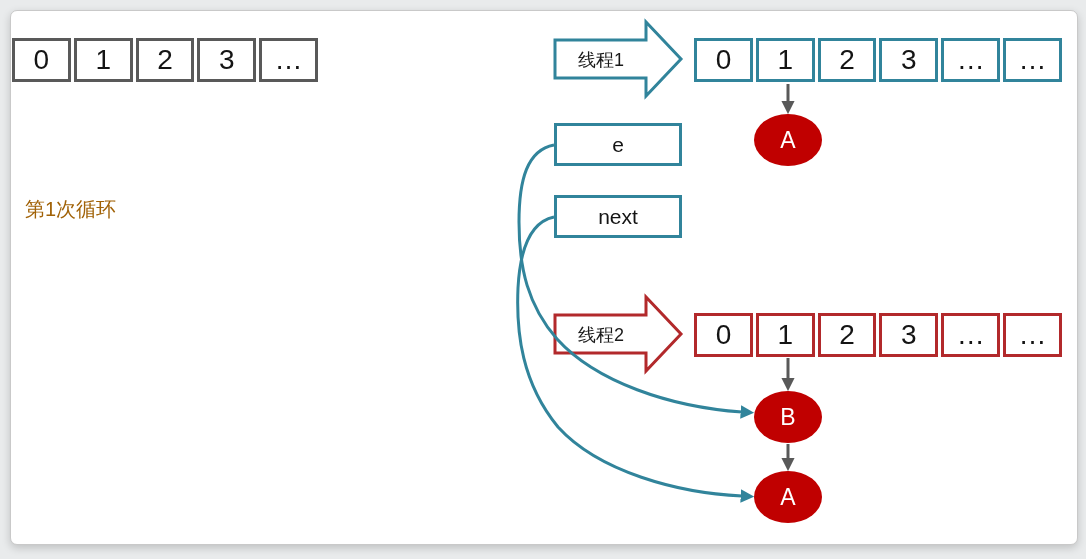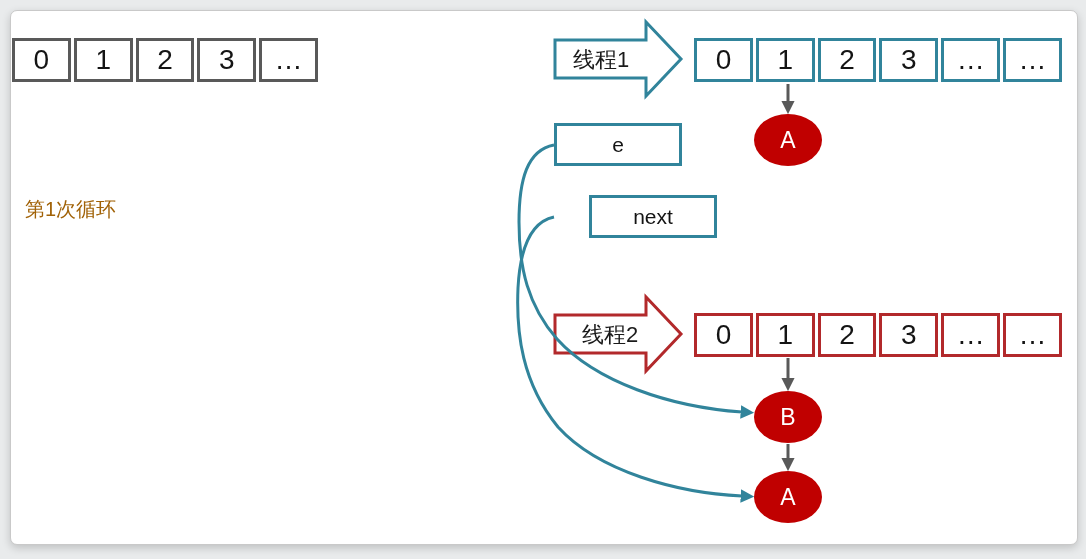--- a/index.html
+++ b/index.html
@@ -16,21 +16,21 @@
         font-size:28px;color:#141414;line-height:1;}
   .arr-gray .cell{border:3px solid #595959;}
   .arr-teal .cell{border:3px solid #31849b;}
   .arr-red  .cell{border:3px solid #b2292b;}
 
   
   .pbox{box-sizing:border-box;border:3px solid #31849b;background:#fff;display:flex;
         align-items:center;justify-content:center;font-size:21px;color:#141414;}
 
   
-  .thread-label{display:flex;align-items:center;justify-content:center;font-size:22px;color:#1a1a1a;}
+  .thread-label{display:flex;align-items:center;justify-content:center;font-size:18px;color:#1a1a1a;}
 
   
   .node{width:68px;height:52px;border-radius:50%;background:#c00000;color:#ffffff;
         display:flex;align-items:center;justify-content:center;font-size:23px;}
 
   .iter-label{font-size:20px;color:#a16207;}
 </style>
 </head>
 <body>
 
@@ -78,23 +78,23 @@
       <div class="cell">1</div>
       <div class="cell">2</div>
       <div class="cell">3</div>
       <div class="cell">…</div>
       <div class="cell">…</div>
     </div>
 
   <div class="abs node" style="left:754px;top:114px;">A</div>
 
   <div class="abs pbox" style="left:554px;top:123px;width:128px;height:43px;">e</div>
-  <div class="abs pbox" style="left:554px;top:195px;width:128px;height:43px;margin-left:35px;">next</div>
+  <div class="abs pbox" style="left:554px;top:195px;width:128px;height:43px;">next</div>
 
-  <div class="abs thread-label" style="left:557px;top:316px;width:88px;height:37px;margin-left:9px;">线程2</div>
+  <div class="abs thread-label" style="left:557px;top:316px;width:88px;height:37px;">线程2</div>
 
   <div class="abs arr arr-red" style="left:694px;top:313px;width:368px;height:44px;">
       <div class="cell">0</div>
       <div class="cell">1</div>
       <div class="cell">2</div>
       <div class="cell">3</div>
       <div class="cell">…</div>
       <div class="cell">…</div>
     </div>
 

